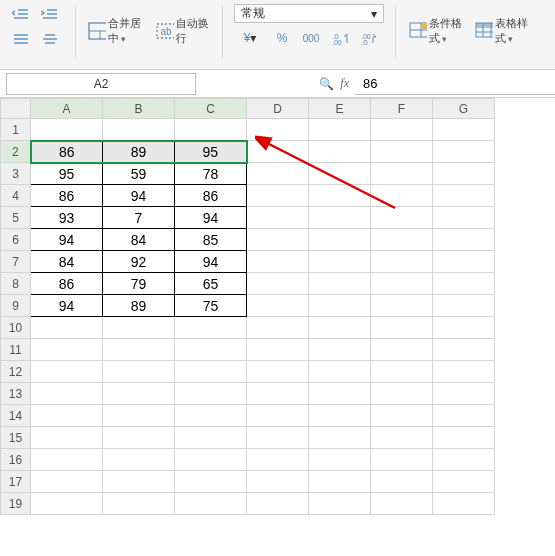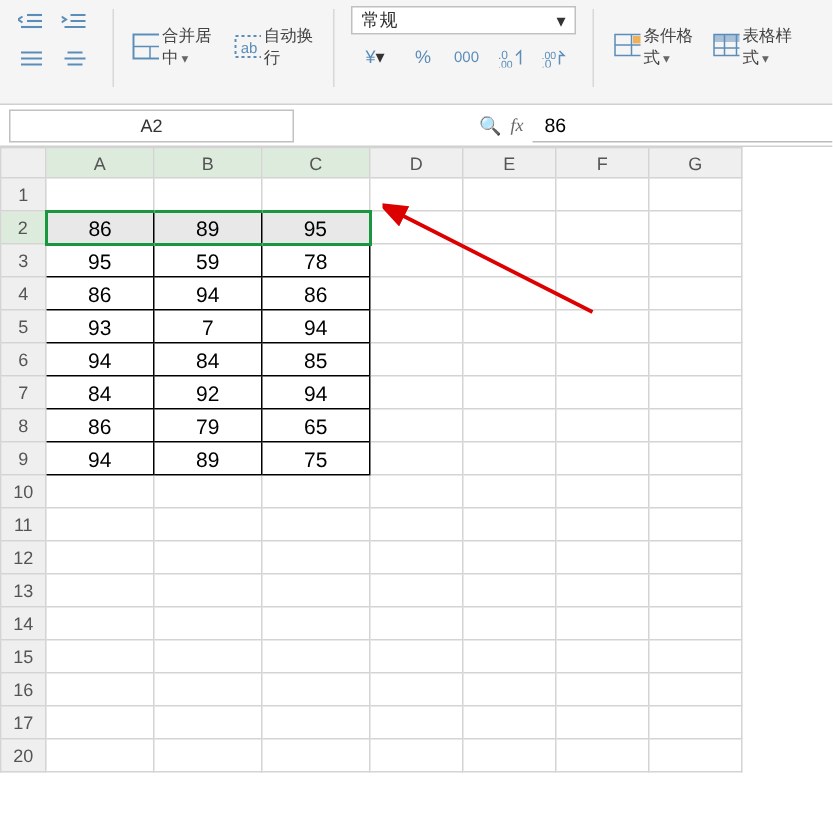--- a/index.html
+++ b/index.html
@@ -520,21 +520,21 @@
           <td class="colB"></td>
           <td class="colC"></td>
           <td class="colD"></td>
           <td class="colE"></td>
           <td class="colF"></td>
           <td class="colG"></td>
         </tr>
       </tbody>
       <tbody>
         <tr>
-          <th class="rowhdr">20</th>
+          <th class="rowhdr">19</th>
           <td class="colA"></td>
           <td class="colB"></td>
           <td class="colC"></td>
           <td class="colD"></td>
           <td class="colE"></td>
           <td class="colF"></td>
           <td class="colG"></td>
         </tr>
       </tbody>
     </table>

